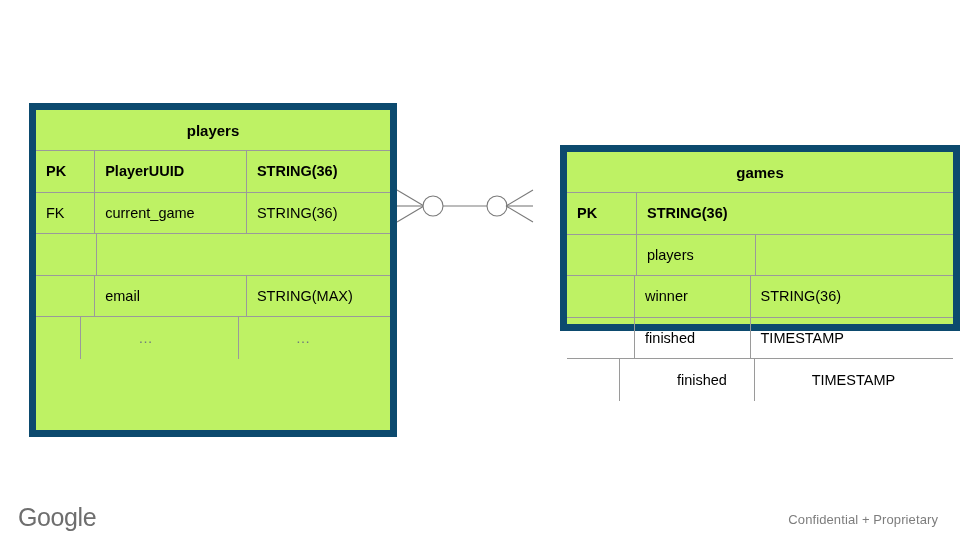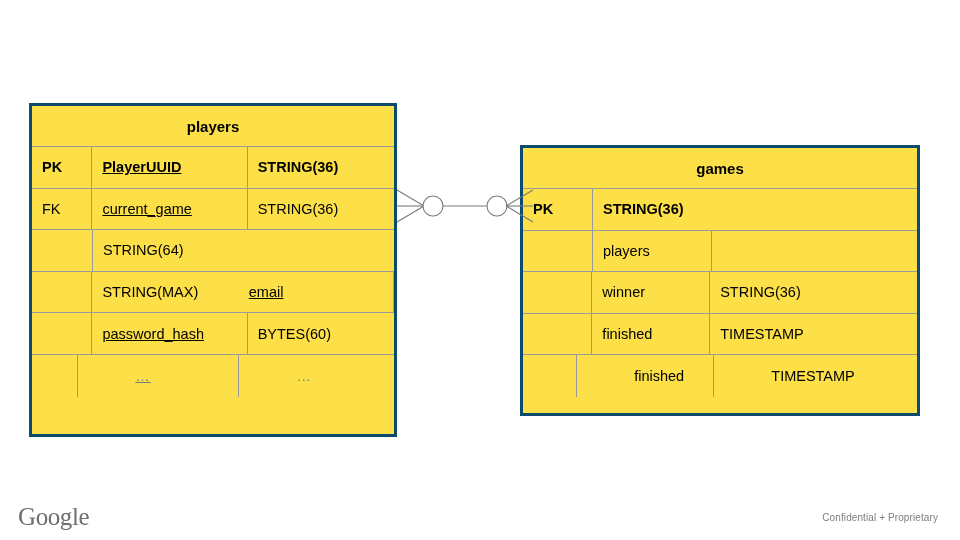--- a/index.html
+++ b/index.html
@@ -16,22 +16,22 @@
   }
 
   .slide {
     position: absolute;
     inset: 0;
   }
 
   
   .entity {
     position: absolute;
-    border: 3px solid #0c4a6e;
-    background: #fde047;
+    border: 7px solid #0c4a6e;
+    background: #bef264;
     box-sizing: border-box;
     border-collapse: collapse;
   }
   .entity-title {
     text-align: center;
     font-weight: bold;
     font-size: 15px;
     color: #000000;
     border-bottom: 1px solid #9a9a9a;
     box-sizing: border-box;
@@ -80,29 +80,29 @@
   
   #players {
     left: 29px;
     top: 103px;
     width: 368px;
     height: 334px;
   }
   #players .entity-title { height: 41px; }
   #players .row { height: 41.6px; }
   #players .cell.key  { width: 61px; }
-  #players .cell.name { width: 157px; text-decoration: underline; }
+  #players .cell.name { width: 157px; }
   #players .cell.type { width: 148px; }
 
   
   #games {
-    left: 520px;
+    left: 560px;
     top: 145px;
     width: 400px;
-    height: 271px;
+    height: 186px;
   }
   #games .entity-title { height: 41px; }
   #games .row { height: 41.6px; }
   #games .cell.key  { width: 70px; }
   #games .cell.name { width: 119px; }
   #games .cell.type { width: 209px; }
 
   
   #relationship {
     position: absolute;
@@ -112,28 +112,28 @@
     height: 56px;
   }
 
   
   .logo {
     position: absolute;
     left: 18px;
     top: 503px;
     font-size: 25px;
     color: #6e6e6e;
-    font-family: Liberation Serif, serif;
+    font-family: Liberation Sans, sans-serif;
     letter-spacing: -0.4px;
   }
   .footer-note {
     position: absolute;
     right: 22px;
     top: 512px;
-    font-size: 10px;
+    font-size: 13px;
     color: #7d7d7d;
     letter-spacing: 0.1px;
   }
 </style>
 </head>
 <body>
 
 <div class="slide">
 
   <div class="entity" id="players">
@@ -146,34 +146,28 @@
     </div>
 
     <div class="row">
       <div class="cell key">FK</div>
       <div class="cell name">current_game</div>
       <div class="cell type">STRING(36)</div>
     </div>
 
     <div class="row">
       <div class="cell key"></div>
-      <div class="cell type">STRING(64)</div>
-    </div>
-
-    <div class="row">
-      <div class="cell key"></div>
+    </div>
+
+    <div class="row">
+      <div class="cell key"></div>
+      <div class="cell name">email</div>
       <div class="cell type">STRING(MAX)</div>
-      <div class="cell name">email</div>
-    </div>
-
-    <div class="row">
-      <div class="cell key"></div>
-      <div class="cell name">password_hash</div>
-      <div class="cell type">BYTES(60)</div>
-    </div>
+    </div>
+
 
 
     <div class="row last">
       <div class="cell key"></div>
       <div class="cell name ellipsis">…</div>
       <div class="cell type ellipsis">…</div>
     </div>
   </div>
 
   <div class="entity" id="games">

